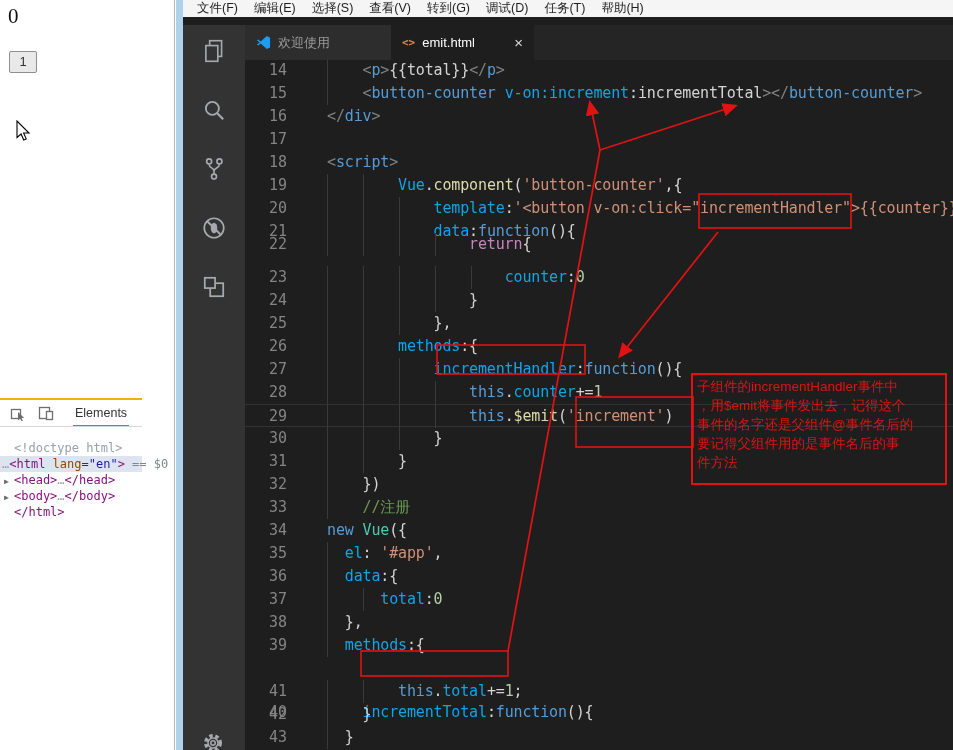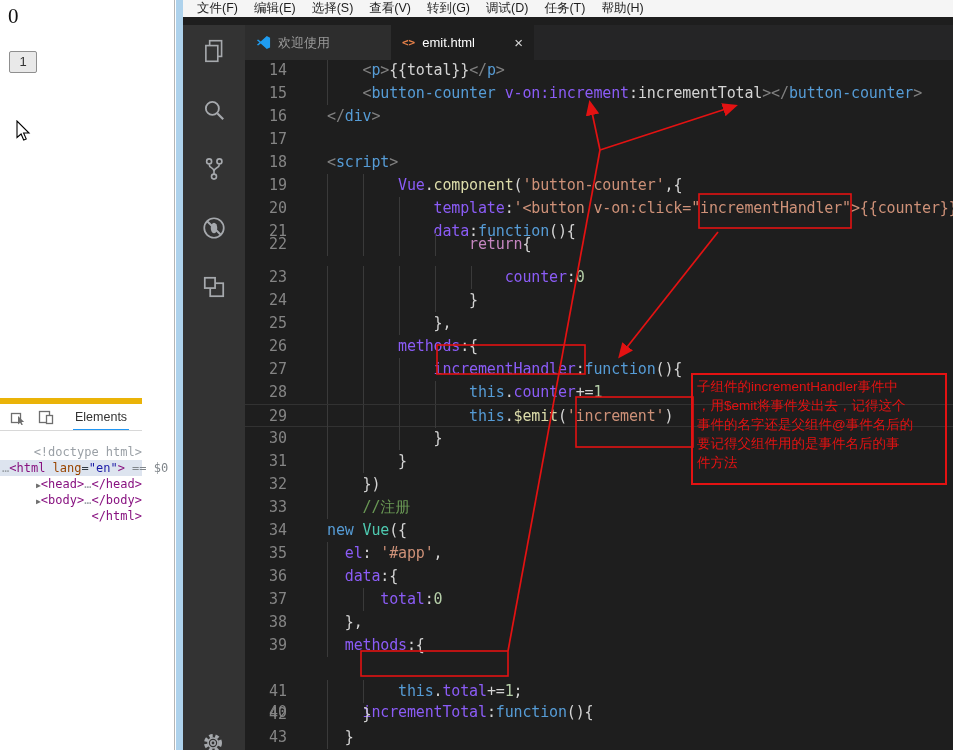--- a/index.html
+++ b/index.html
@@ -12,21 +12,21 @@
              border-right:1px solid #b5b5b5; }
   .win-edge { position:absolute; left:176px; top:0; width:7px; height:750px; background:#aed2ec; }
   .page-total { position:absolute; left:8px; top:4px; font:21px "Liberation Serif",serif; color:#111; }
   .page-btn { position:absolute; left:9px; top:51px; min-width:28px; height:22px; padding:0 8px;
               background:#e9e9e9; border:1px solid #8f8f8f; border-radius:2px;
               font:13px "Liberation Sans",sans-serif; color:#333; text-align:center; line-height:20px; }
   .cursor { position:absolute; left:14px; top:120px; }
 
   
   .devtools { position:absolute; left:0; top:398px; width:142px; height:352px; background:#fff;
-              border-top:6px solid #eab308;text-align:right; }
+              border-top:2px solid #eab308; }
   .dt-toolbar { position:relative; height:27px; border-bottom:1px solid #d8d8d8;
                 display:flex; align-items:center; white-space:nowrap; overflow:hidden; }
   .dt-toolbar svg { flex:0 0 auto; }
   .dt-sep { width:1px; height:18px; background:#ccc; margin:0 9px 0 10px; }
   .dt-tab { font-size:12.5px; color:#5f6368; padding:0 2px; position:relative; height:27px; line-height:26px; }
   .dt-tab.active { color:#333; }
   .dt-tab.active::after { content:""; position:absolute; left:0; right:0; bottom:0; height:2px; background:#2196f3; }
   .dt-tab + .dt-tab { margin-left:24px; }
   .dt-tree { padding-top:5px; font:12px "DejaVu Sans Mono",monospace; color:#303942;margin-top:8px; }
   .dt-row { height:16px; line-height:16px; padding-left:14px; white-space:nowrap; position:relative; }
@@ -56,21 +56,21 @@
 
   .editor { position:absolute; left:62px; top:60px; right:0; bottom:0; background:#1e1e1e; overflow:hidden; }
   .line { position:absolute; left:0; width:100%; height:23px;
           font:15px "DejaVu Sans Mono",monospace; line-height:23px; white-space:pre;
           letter-spacing:-0.15px; }
   .line.cur { border-top:1px solid rgba(255,255,255,.09); border-bottom:1px solid rgba(255,255,255,.09); }
   .ln { position:absolute; left:0; width:42px; text-align:right; color:#858585; letter-spacing:0; }
   .codetxt { position:absolute; left:82px; }
   .ind { display:inline-block;
          background-image:repeating-linear-gradient(to right,#3a3a3a 0,#3a3a3a 1px,transparent 1px,transparent 36px); }
-  .t-tag{color:#569cd6} .t-punc{color:#808080} .t-attr{color:#8b5cf6} .t-plain{color:#d4d4d4}
+  .t-tag{color:#569cd6} .t-punc{color:#808080} .t-attr{color:#0ea5e9} .t-plain{color:#d4d4d4}
   .t-str{color:#ce9178} .t-kw{color:#569cd6} .t-ctrl{color:#c586c0} .t-fn{color:#dcdcaa}
   .t-num{color:#b5cea8} .t-type{color:#4ec9b0} .t-cmt{color:#6a9955}
 
   
   .overlay { position:absolute; left:0; top:0; width:770px; height:750px; pointer-events:none; }
   .note-box { position:absolute; left:508px; top:373px; width:256px; height:112px;
               border:2px solid #e31212; padding:2px 4px; color:#e31212;
               font:13.5px/19px "Liberation Sans",sans-serif; white-space:pre-line; pointer-events:none; }
 </style>
 </head>

